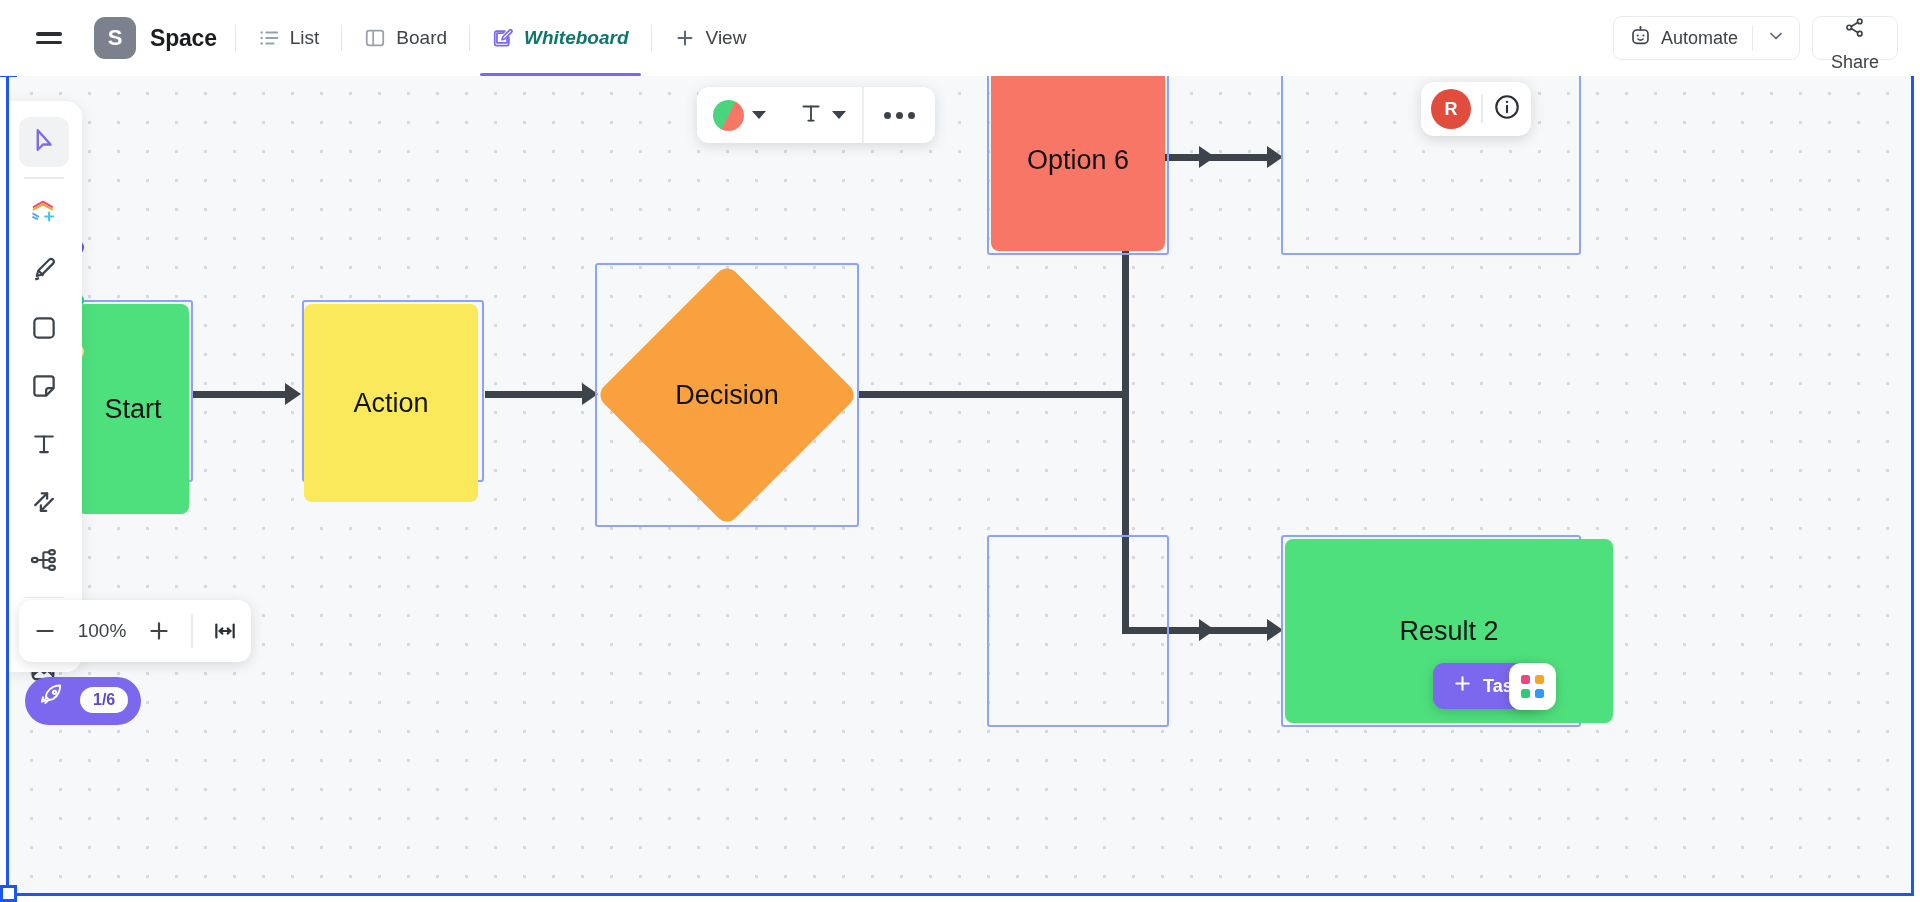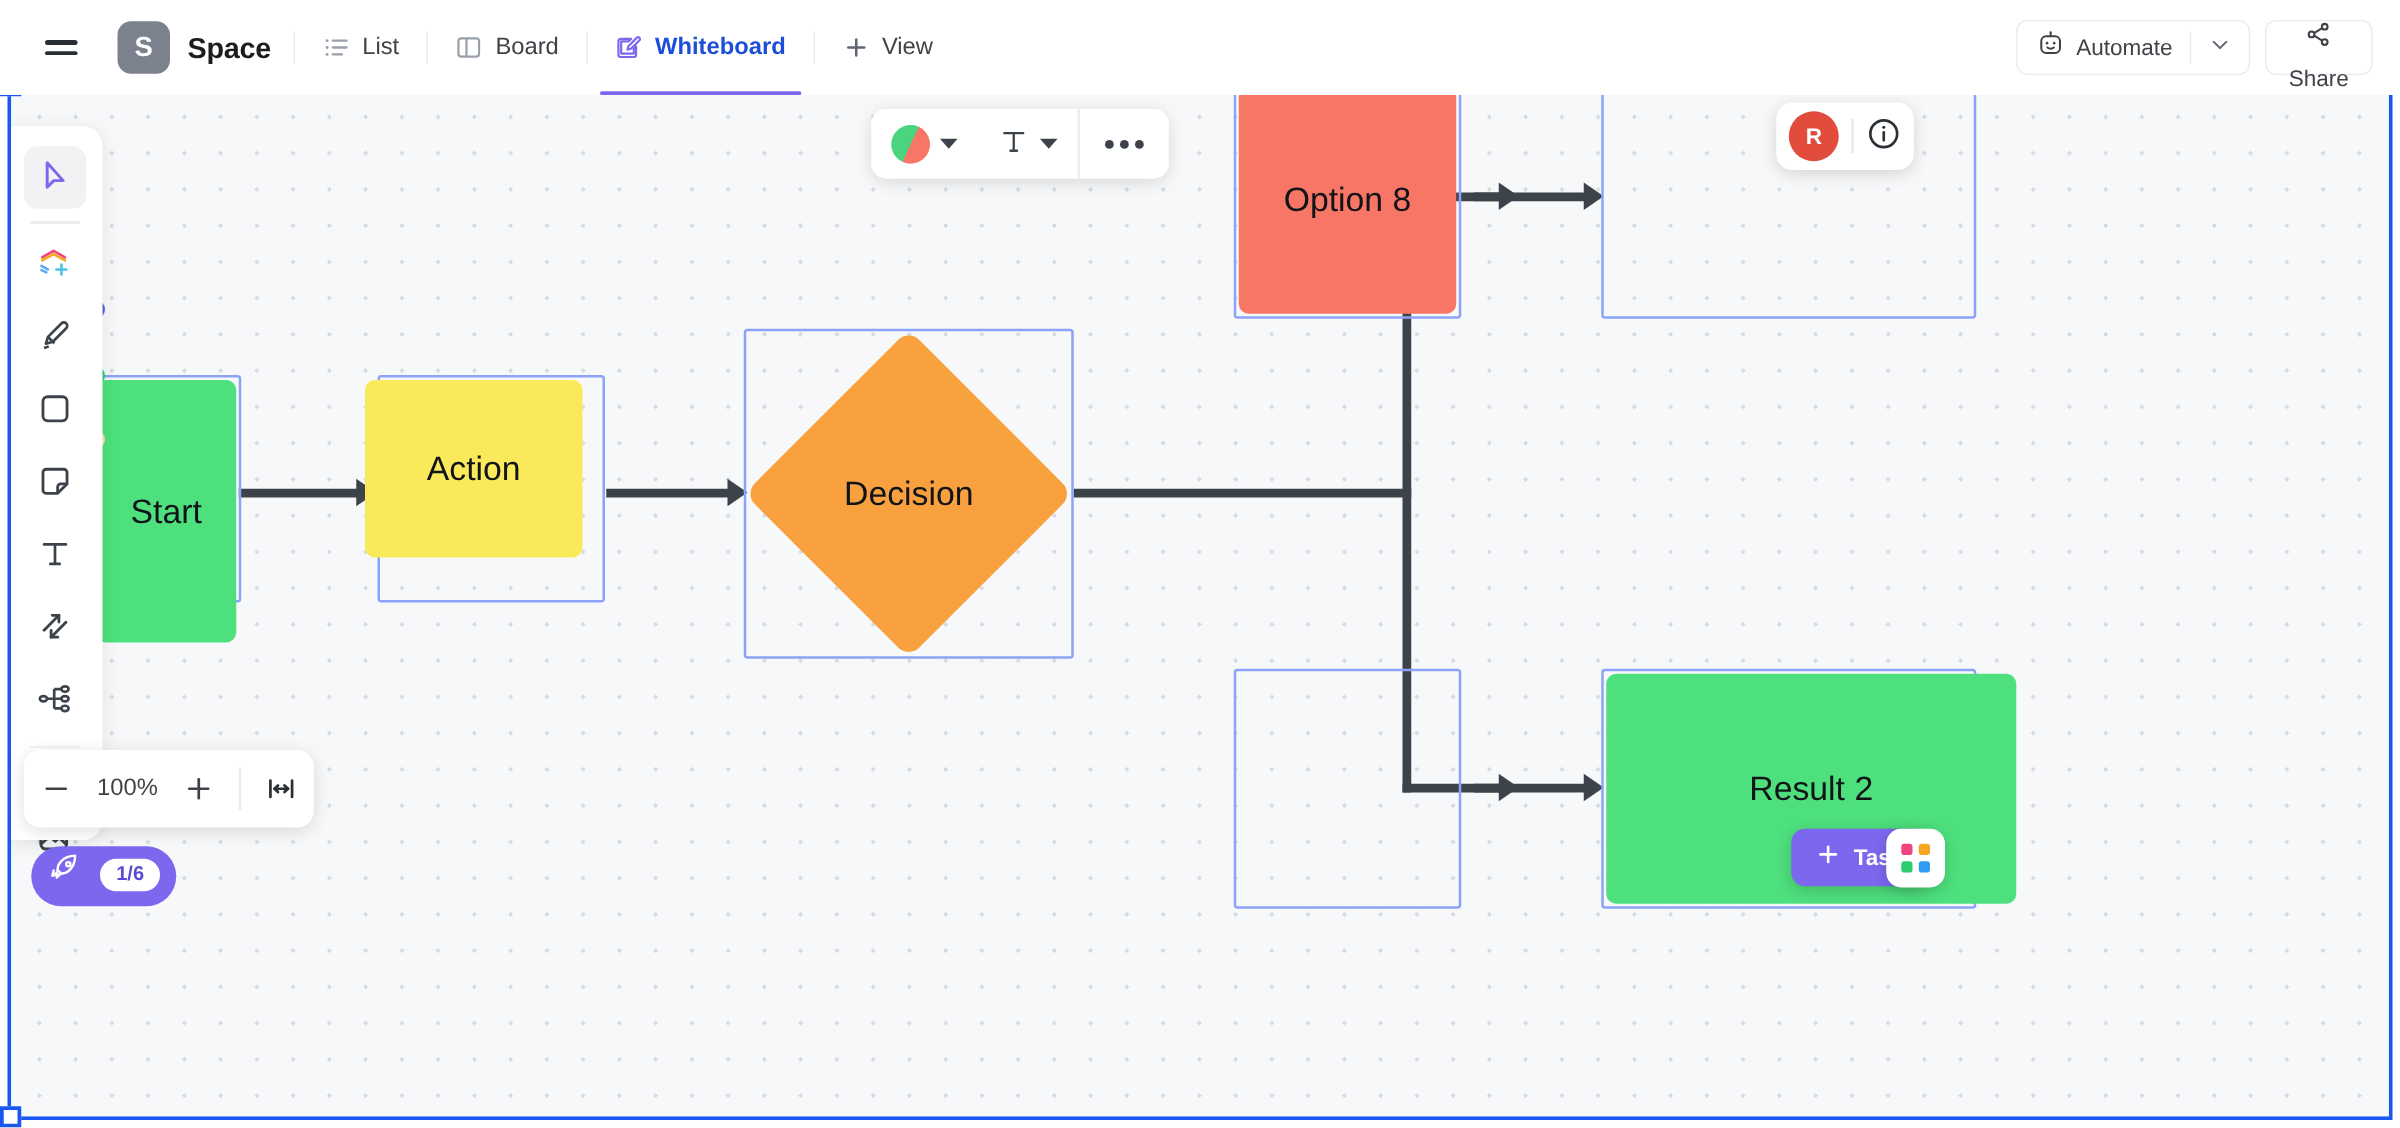--- a/index.html
+++ b/index.html
@@ -28,21 +28,21 @@
     color: #fff; font-size: 22px; font-weight: 700;
     display: flex; align-items: center; justify-content: center;
   }
   .space-name { font-size: 23px; font-weight: 700; color: #1b1c1e; margin-left: 14px; letter-spacing: -0.2px;}
 
   .tab-divider { width: 1px; height: 26px; background: #e4e6ea; margin: 0 18px; }
 
   .tab { display: flex; align-items: center; gap: 10px; height: 76px;
          padding: 0 4px; cursor: pointer; position: relative; }
   .tab-label { font-size: 19px; color: #3f4347; }
-  .tab.active .tab-label { color: #1d4ed8; font-weight: 600; }
+  .tab.active .tab-label { color: #0f766e; font-weight: 600; font-style: italic; }
   .tab.active::after {
     content:""; position: absolute; left: -8px; right: -8px; bottom: 0;
     height: 3.5px; background: #7b68ee; border-radius: 2px;
   }
   .tab-icon { width: 22px; height: 22px; display: block; }
 
   .topbar-spacer { flex: 1; }
 
   .automate-btn {
     display: flex; align-items: center; height: 44px;
@@ -330,33 +330,33 @@
 
       <div class="conn" style="left:1170px; top:558px; width:95px; height:7px;"></div>
       <div class="arrow-head" style="left:1258px; top:550px;"></div>
 
       <div class="sel-box" style="left:64px; top:231px; width:120px; height:182px;"></div>
       <div class="shape" style="left:68px; top:235px; width:112px; height:210px; background:#4ee07d;">
         <span>Start</span>
       </div>
 
       <div class="sel-box" style="left:293px; top:231px; width:182px; height:182px;"></div>
-      <div class="shape" style="left:283px; top:235px; width:174px; height:142px; background:#fbe95c;text-align:center;">
+      <div class="shape" style="left:295px; top:235px; width:174px; height:198px; background:#fbe95c;text-align:center;">
         <span>Action</span>
       </div>
 
       <div class="sel-box" style="left:586px; top:194px; width:264px; height:264px;"></div>
       <div class="diamond-wrap" style="left:586px; top:194px; width:264px; height:264px;">
         <div class="diamond"></div>
         <div class="diamond-label">Decision</div>
       </div>
 
       <div class="sel-box" style="left:978px; top:-4px; width:182px; height:190px;"></div>
       <div class="shape" style="left:982px; top:0px; width:174px; height:182px; background:#f87666;">
-        <span>Option 8</span>
+        <span>Option 6</span>
       </div>
 
       <div class="sel-box" style="left:978px; top:466px; width:182px; height:192px;"></div>
 
       <div class="sel-box" style="left:1272px; top:-4px; width:300px; height:190px;"></div>
 
       <div class="sel-box" style="left:1272px; top:466px; width:300px; height:192px;"></div>
       <div class="shape" style="left:1276px; top:470px; width:328px; height:184px; background:#4ee07d;">
         <span>Result 2</span>
       </div>

